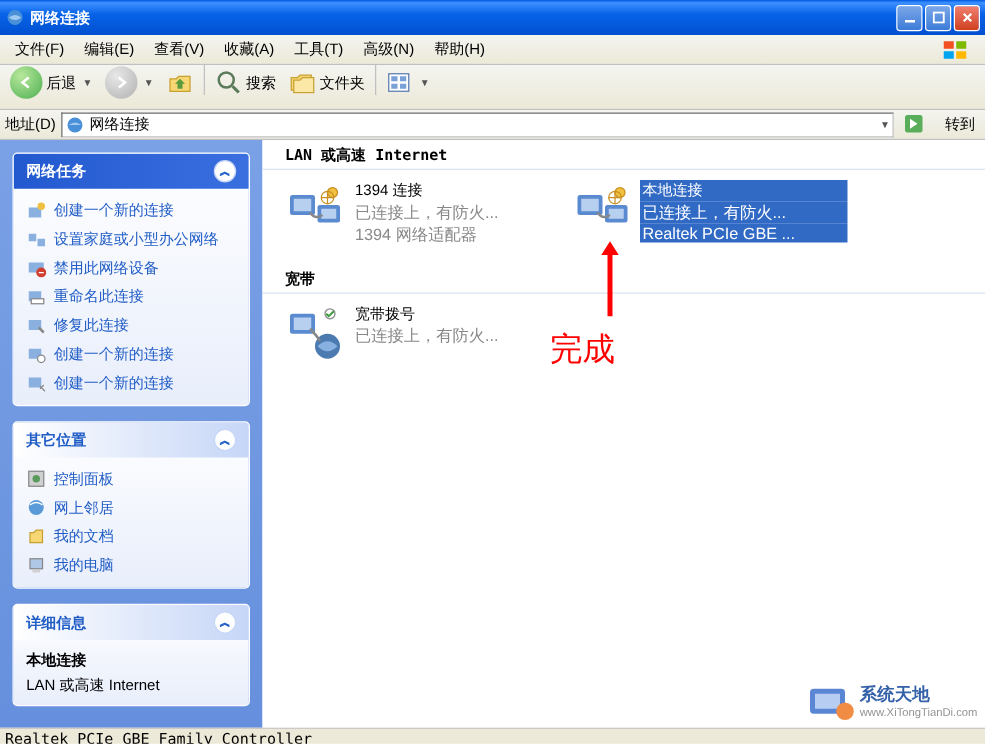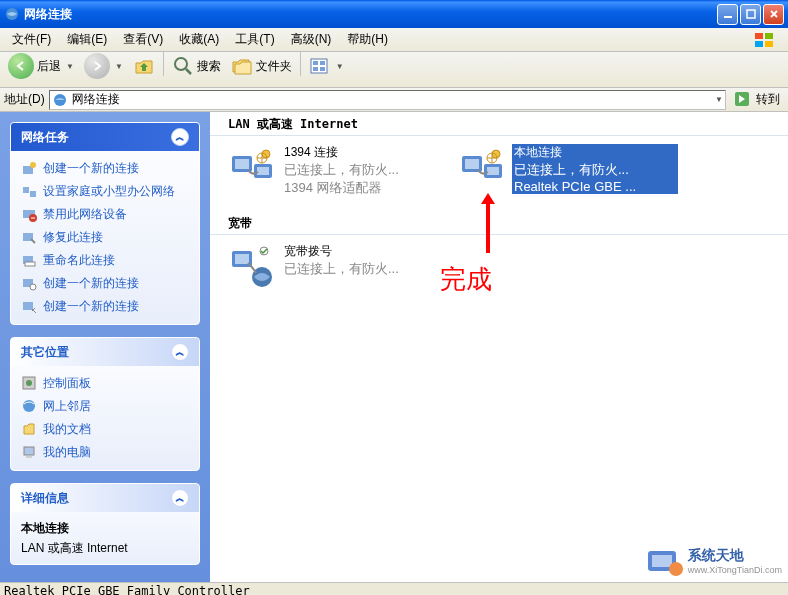--- a/index.html
+++ b/index.html
@@ -21,21 +21,21 @@
 .toolbar { height: 36px; background: linear-gradient(to bottom, #f4f4f0, #ece9d8); border-bottom: 1px solid #c0c0c0; display: flex; padding: 0 4px; gap: 2px; }
 .tb-btn { height: 28px; display: flex; align-items: center; padding: 0 4px; gap: 3px; border-radius: 3px; }
 .tb-sep { width: 1px; height: 24px; background: #c0c0c0; margin: 0 2px; }
 .circle-btn { width: 26px; height: 26px; border-radius: 50%; display: flex; align-items: center; justify-content: center; font-size: 14px; }
 .back-btn { background: radial-gradient(circle at 35% 30%, #b8e89c, #4caf50); color: #fff; }
 .fwd-btn { background: radial-gradient(circle at 35% 30%, #e8e8e8, #b0b0b0); color: #fff; }
 .drop-arrow { font-size: 8px; color: #555; margin-left: 2px; }
 
 .addressbar { height: 24px; background: linear-gradient(to bottom, #f4f4f0, #ece9d8); border-bottom: 1px solid #c0c0c0; display: flex; align-items: center; padding: 0 4px; gap: 4px; }
 .addr-input { flex: 1; height: 20px; border: 1px inset #c0c0c0; background: #fff; display: flex; align-items: center; padding: 0 2px; gap: 4px; }
-.go-btn { display: flex; align-items: flex-start; gap: 6px; padding: 0 4px; }
+.go-btn { display: flex; align-items: flex-start; gap: 17px; padding: 0 4px; }
 
 .body-area { display: flex; height: 470px; }
 
 .sidebar { width: 210px; background: linear-gradient(to bottom, #7aa1e6 0%, #6690dd 100%); padding: 10px 10px; overflow-y: auto; }
 .panel { background: linear-gradient(to bottom, #fff 0%, #e8eefb 100%); border-radius: 4px; margin-bottom: 12px; overflow: hidden; border: 1px solid #fff; }
 .panel-header { background: linear-gradient(to right, #fff 0%, #c6d6f7 100%); padding: 5px 10px; font-weight: bold; color: #215dc6; display: flex; align-items: center; justify-content: space-between; }
 .panel-header.dark { background: linear-gradient(to right, #2259cf 0%, #3a6fe0 100%); color: #fff; }
 .panel-body { padding: 6px 10px; }
 .task-link { display: flex; align-items: flex-start; gap: 6px; padding: 3px 0; color: #215dc6; cursor: pointer; }
 .task-icon { width: 16px; height: 16px; flex-shrink: 0; display: flex; align-items: center; justify-content: center; }
@@ -219,33 +219,33 @@
                 <circle cx="12" cy="12" r="4" fill="#d04030"></circle>
                 <path d="M10 12 h4" stroke="#fff"></path>
               </svg>
             </span>
             <span>禁用此网络设备</span>
           </div>
         <div class="task-link">
             <span class="task-icon">
               <svg width="16" height="16">
                 <rect x="2" y="4" width="10" height="8" fill="#8ab0e0"></rect>
+                <rect x="4" y="10" width="10" height="4" fill="#fff" stroke="#888"></rect>
+              </svg>
+            </span>
+            <span>重命名此连接</span>
+          </div>
+        <div class="task-link">
+            <span class="task-icon">
+              <svg width="16" height="16">
+                <rect x="2" y="4" width="10" height="8" fill="#8ab0e0"></rect>
                 <path d="M10 10 L14 14" stroke="#888" stroke-width="2"></path>
               </svg>
             </span>
             <span>修复此连接</span>
-          </div>
-        <div class="task-link">
-            <span class="task-icon">
-              <svg width="16" height="16">
-                <rect x="2" y="4" width="10" height="8" fill="#8ab0e0"></rect>
-                <rect x="4" y="10" width="10" height="4" fill="#fff" stroke="#888"></rect>
-              </svg>
-            </span>
-            <span>重命名此连接</span>
           </div>
         <div class="task-link">
             <span class="task-icon">
               <svg width="16" height="16">
                 <rect x="2" y="4" width="10" height="8" fill="#8ab0e0"></rect>
                 <circle cx="12" cy="12" r="3" fill="#fff" stroke="#888"></circle>
               </svg>
             </span>
             <span>创建一个新的连接</span>
           </div>

